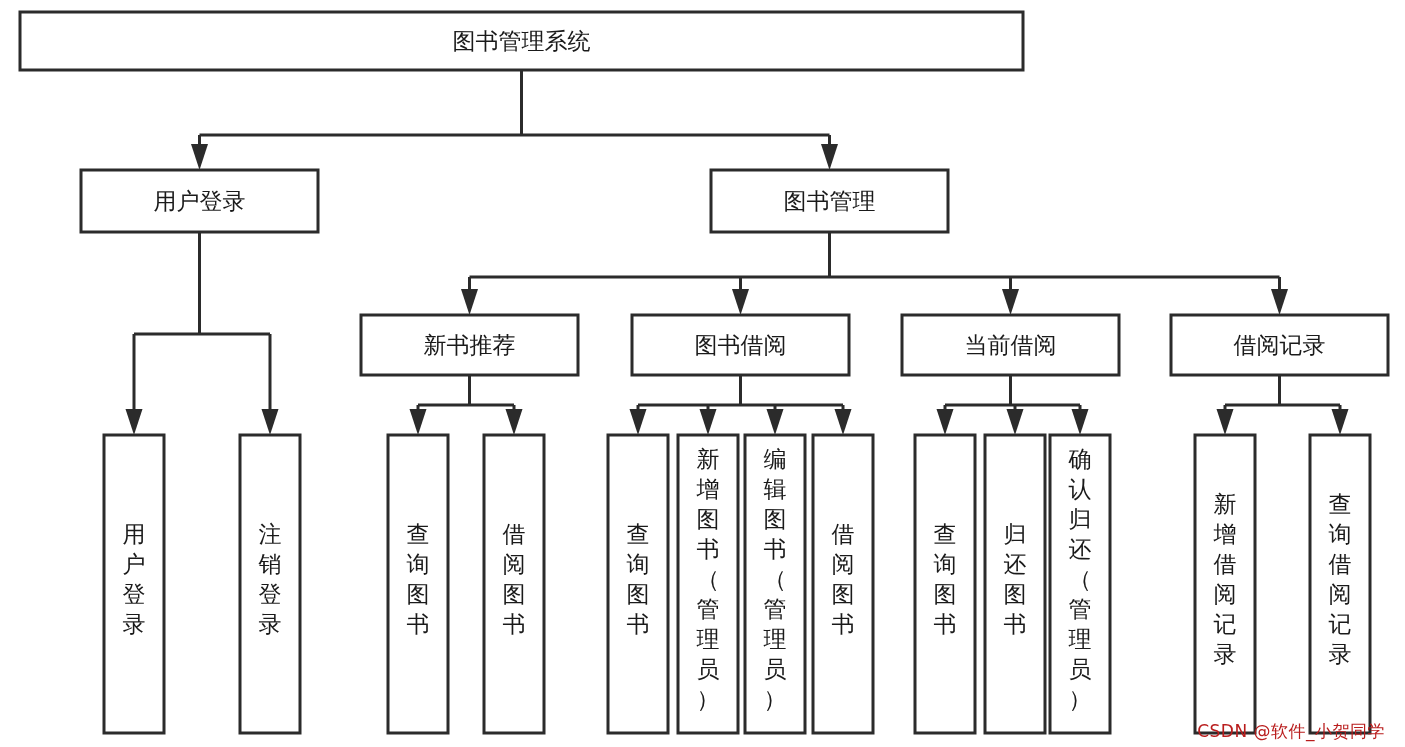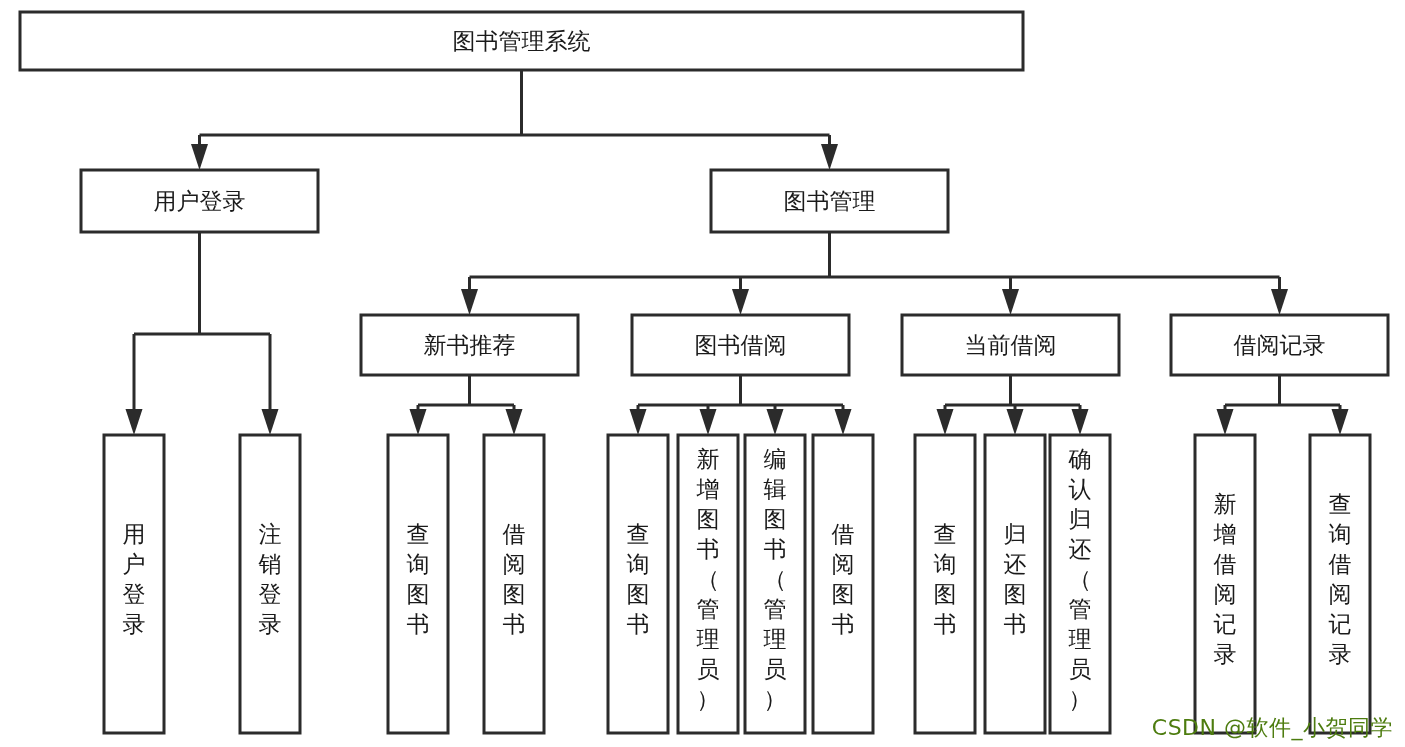--- a/index.html
+++ b/index.html
@@ -49,25 +49,25 @@
     dominant-baseline: middle;
   }
   .node-label-vertical {
     fill: #1a1a1a;
     font-family: "DejaVu Sans", "Liberation Sans", sans-serif;
     font-size: 23px;
     text-anchor: middle;
   }
   .watermark {
     position: absolute;
-    right: 12px;
+    right: 20px;
     bottom: 4px;
     font-family: "DejaVu Sans", "Liberation Sans", sans-serif;
-    font-size: 22px;
-    color: #4d7c0f;
+    font-size: 17px;
+    color: #b91c1c;
     white-space: nowrap;
     letter-spacing: 0.5px;
   }
 </style>
 </head>
 <body>
 
 <div id="diagram-root">
   <svg class="diagram" viewBox="0 0 1405 747">
     <g id="edge-layer">

